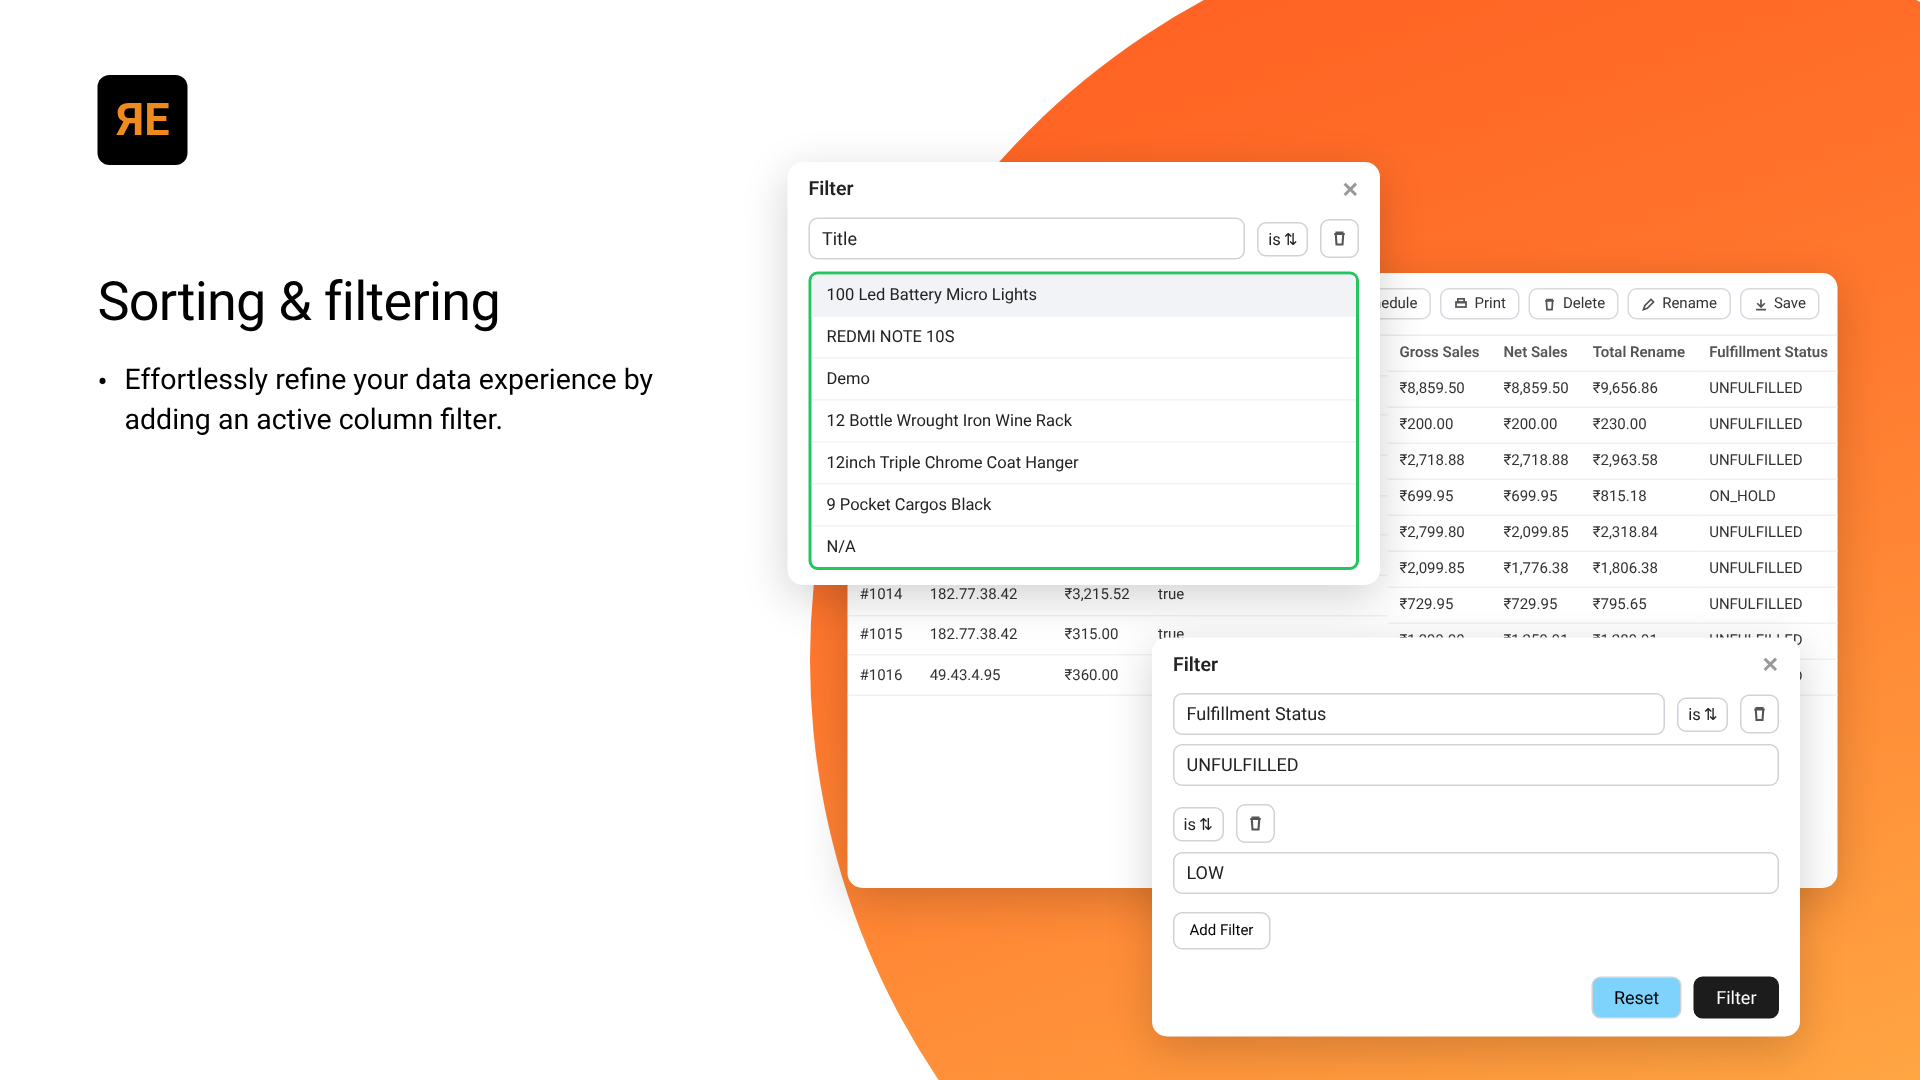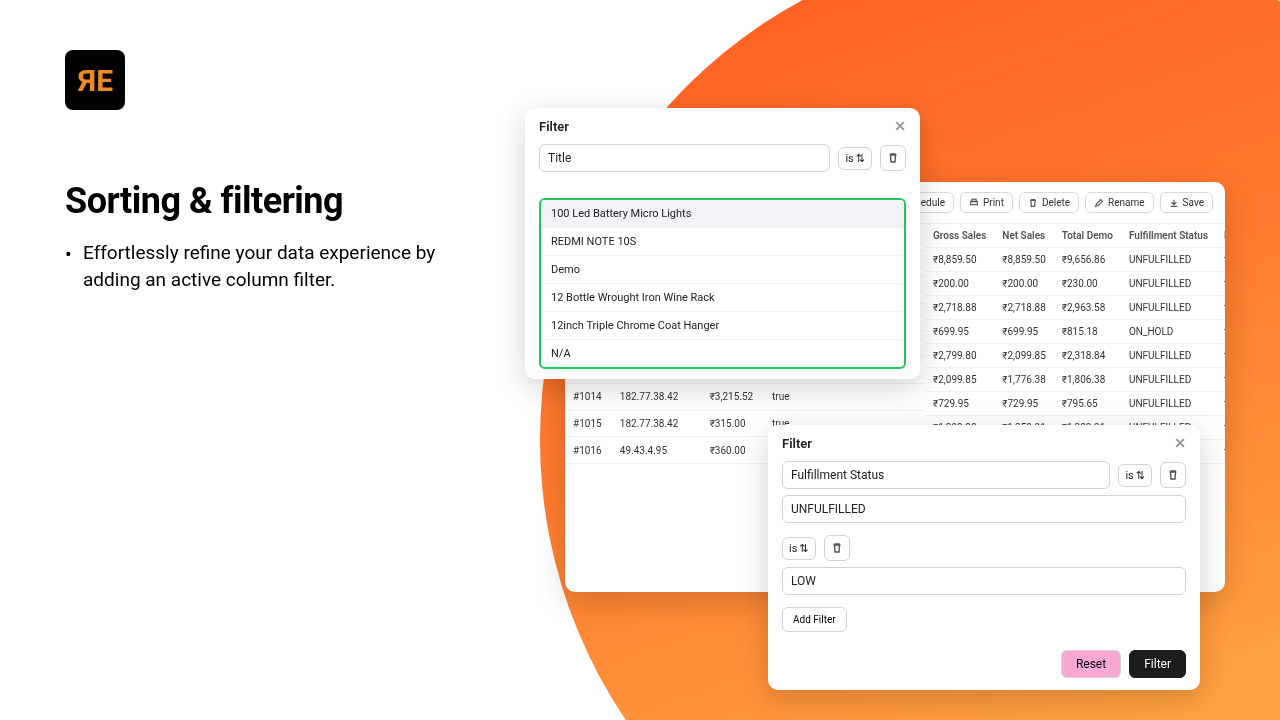--- a/index.html
+++ b/index.html
@@ -5,37 +5,37 @@
   *{box-sizing:border-box;margin:0;padding:0;font-family:-apple-system,BlinkMacSystemFont,"Segoe UI",Roboto,sans-serif}
   body{width:1280px;height:720px;overflow:hidden;background:#fff;position:relative}
   .bg-circle{position:absolute;width:1000px;height:1000px;border-radius:50%;
     background:linear-gradient(160deg,#ff5a1f 0%,#ff7a2f 40%,#ff9d3f 70%,#ffc24f 100%);
     right:-260px;top:-60px;z-index:0}
   
   .left{position:absolute;left:65px;top:50px;width:420px;z-index:5}
   .logo{width:60px;height:60px;background:#000;border-radius:8px;display:flex;align-items:center;justify-content:center;
     color:#ef8a1f;font-weight:700;font-size:30px;letter-spacing:-1px}
   .logo span.flip{display:inline-block;transform:scaleX(-1)}
-  h1{font-size:36px;font-weight:700;margin-top:70px;letter-spacing:-0.5px}
+  h1{font-size:36px;font-weight:400;margin-top:70px;letter-spacing:-0.5px}
   ul.sell{list-style:none;margin-top:18px}
   ul.sell li{font-size:19px;line-height:1.4;margin-bottom:14px;padding-left:18px;position:relative}
   ul.sell li::before{content:"•";position:absolute;left:0;top:0;font-size:20px}
   
   .card{position:absolute;background:#fff;border-radius:10px;box-shadow:0 8px 30px rgba(0,0,0,.18);font-size:11px;color:#222}
   .card-header{display:flex;justify-content:space-between;align-items:center;padding:10px 14px;font-weight:600;font-size:13px}
   .close-x{color:#999;font-size:14px;cursor:pointer}
   .input{border:1px solid #d0d2d7;border-radius:6px;padding:6px 8px;font-size:12px;background:#fff}
   .input.focus{outline:2px solid #4f7cff;border-color:#4f7cff}
   .is-chip{border:1px solid #d0d2d7;border-radius:6px;padding:4px 6px;font-size:11px;display:inline-flex;gap:2px}
   .trash{border:1px solid #d0d2d7;border-radius:6px;width:26px;height:26px;display:inline-flex;align-items:center;justify-content:center}
   .row{display:flex;gap:8px;align-items:center}
   
   #filter1{left:525px;top:108px;width:395px;z-index:20;padding-bottom:10px}
   #filter1 .body{padding:0 14px}
-  #filter1 .title-row{margin-bottom:26px}
+  #filter1 .title-row{margin-bottom:8px}
   #filter1 .title-row .input{flex:1}
   #filter1 .search{width:100%;margin-bottom:4px}
   #filter1 .dropdown{border:2px solid #22c55e;border-radius:6px;overflow:hidden}
   #filter1 .dropdown div{padding:7px 10px;font-size:11px;border-bottom:1px solid #f1f2f5;cursor:pointer}
   #filter1 .dropdown div:first-child{background:#f2f3f6}
   #filter1 .dropdown div:last-child{border-bottom:none}
   
   #tablecard{left:565px;top:182px;width:660px;height:410px;z-index:10;overflow:hidden}
   #tablecard .toolbar{display:flex;justify-content:flex-end;gap:6px;padding:10px 12px;border-bottom:1px solid #eceef2}
   .tool-btn{border:1px solid #d7d9de;border-radius:6px;padding:4px 8px;font-size:10px;display:inline-flex;align-items:center;gap:4px;color:#333;background:#fff;cursor:pointer}
@@ -45,21 +45,21 @@
   #tablecard th{font-weight:600;color:#555;font-size:10px}
   
   #filter2{left:768px;top:425px;width:432px;z-index:30;padding-bottom:12px}
   #filter2 .body{padding:0 14px}
   #filter2 .grp{margin-bottom:12px}
   #filter2 .grp .row{margin-bottom:6px}
   #filter2 .grp .row .input{flex:1}
   #filter2 .value{width:100%}
   .add-filter{border:1px solid #d0d2d7;border-radius:6px;padding:6px 10px;font-size:10px;background:#fff;cursor:pointer}
   .footer{display:flex;justify-content:flex-end;gap:8px;padding:10px 14px 0 14px;margin-top:8px}
-  .btn{border:1px solid #d0d2d7;border-radius:6px;padding:6px 14px;font-size:12px;background:#f9a8d4;cursor:pointer}
+  .btn{border:1px solid #d0d2d7;border-radius:6px;padding:6px 14px;font-size:12px;background:#7dd3fc;cursor:pointer}
   .btn.primary{background:#1c1c1c;color:#fff;border-color:#1c1c1c}
   
   svg{stroke:#555;stroke-width:1.4;fill:none}
 </style>
 </head>
 <body>
 
 <div class="bg-circle"></div>
 
 <div class="left">
@@ -211,21 +211,21 @@
             <td></td>
             <td></td>
           </tr>
         </tbody>
     </table>
     <table style="flex:1">
       <thead>
           <tr>
         <th>Gross Sales</th>
         <th>Net Sales</th>
-        <th>Total Demo</th>
+        <th>Total Rename</th>
         <th>Fulfillment Status</th>
         <th>Refundal</th>
       </tr>
         </thead>
       <tbody id="rbody">
           <tr>
             <td>₹8,859.50</td>
             <td>₹8,859.50</td>
             <td>₹9,656.86</td>
             <td>UNFULFILLED</td>
@@ -309,20 +309,21 @@
             <path d="M2.5 3h7M4 3V2h4v1M3.5 3l.5 7h4l.5-7"></path>
           </svg>
         </span>
     </div>
     <div class="dropdown" id="dd">
         <div>100 Led Battery Micro Lights</div>
         <div>REDMI NOTE 10S</div>
         <div>Demo</div>
         <div>12 Bottle Wrought Iron Wine Rack</div>
         <div>12inch Triple Chrome Coat Hanger</div>
+        <div>9 Pocket Cargos Black</div>
         <div>N/A</div>
       </div>
   </div>
 </div>
 
 <div id="filter2" class="card">
   <div class="card-header">
     <span>Filter</span>
     <span class="close-x">✕</span>
   </div>

